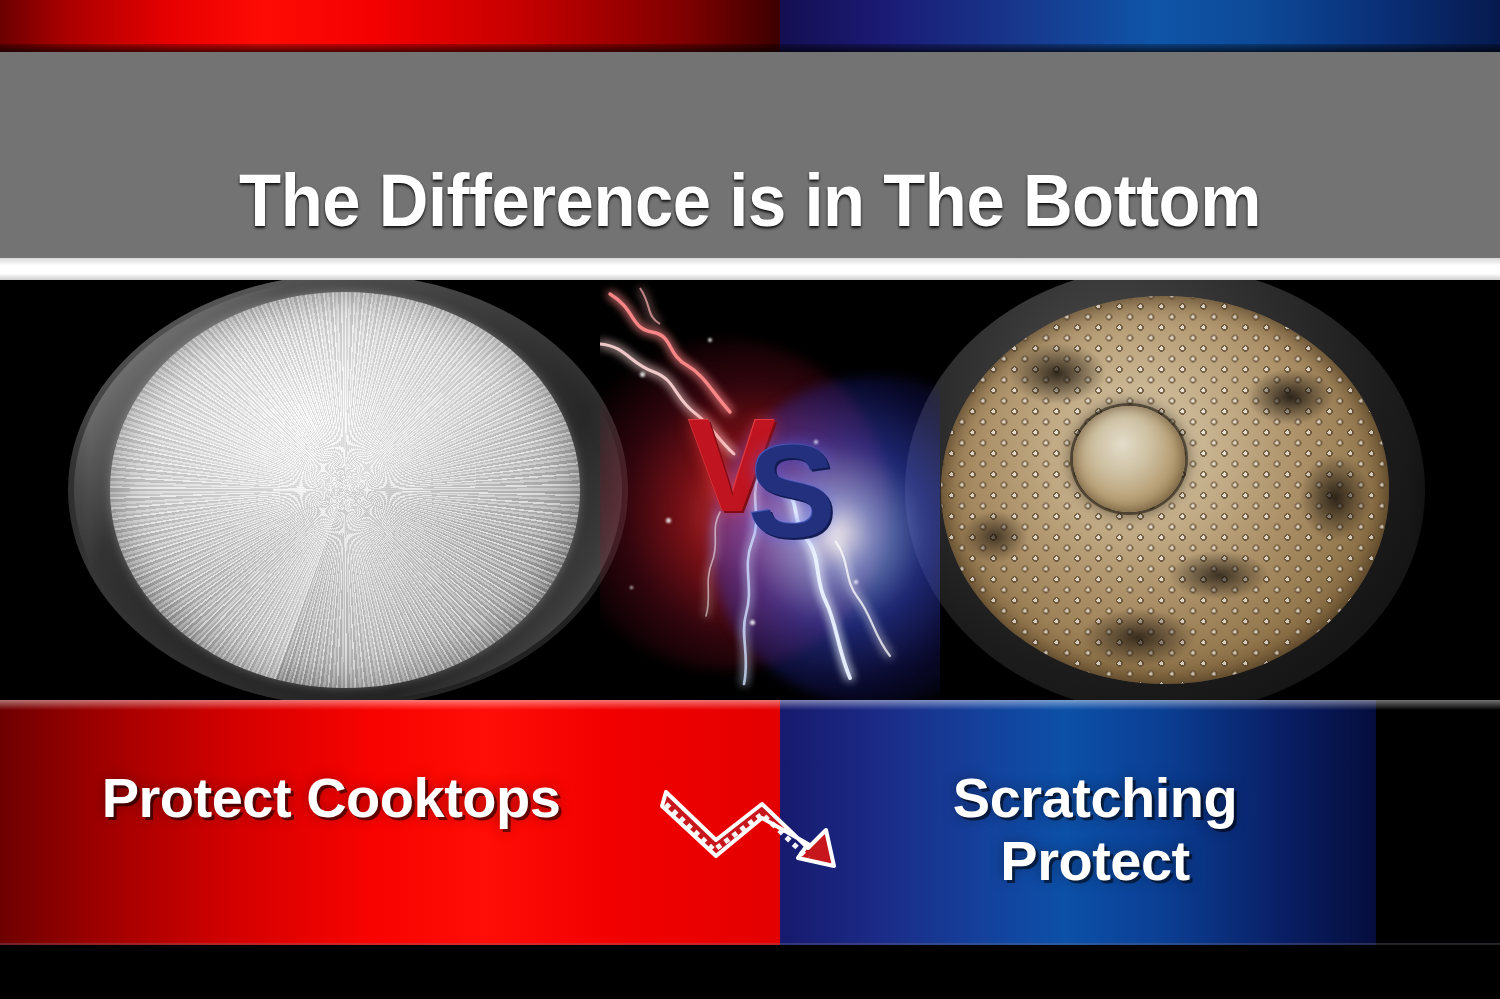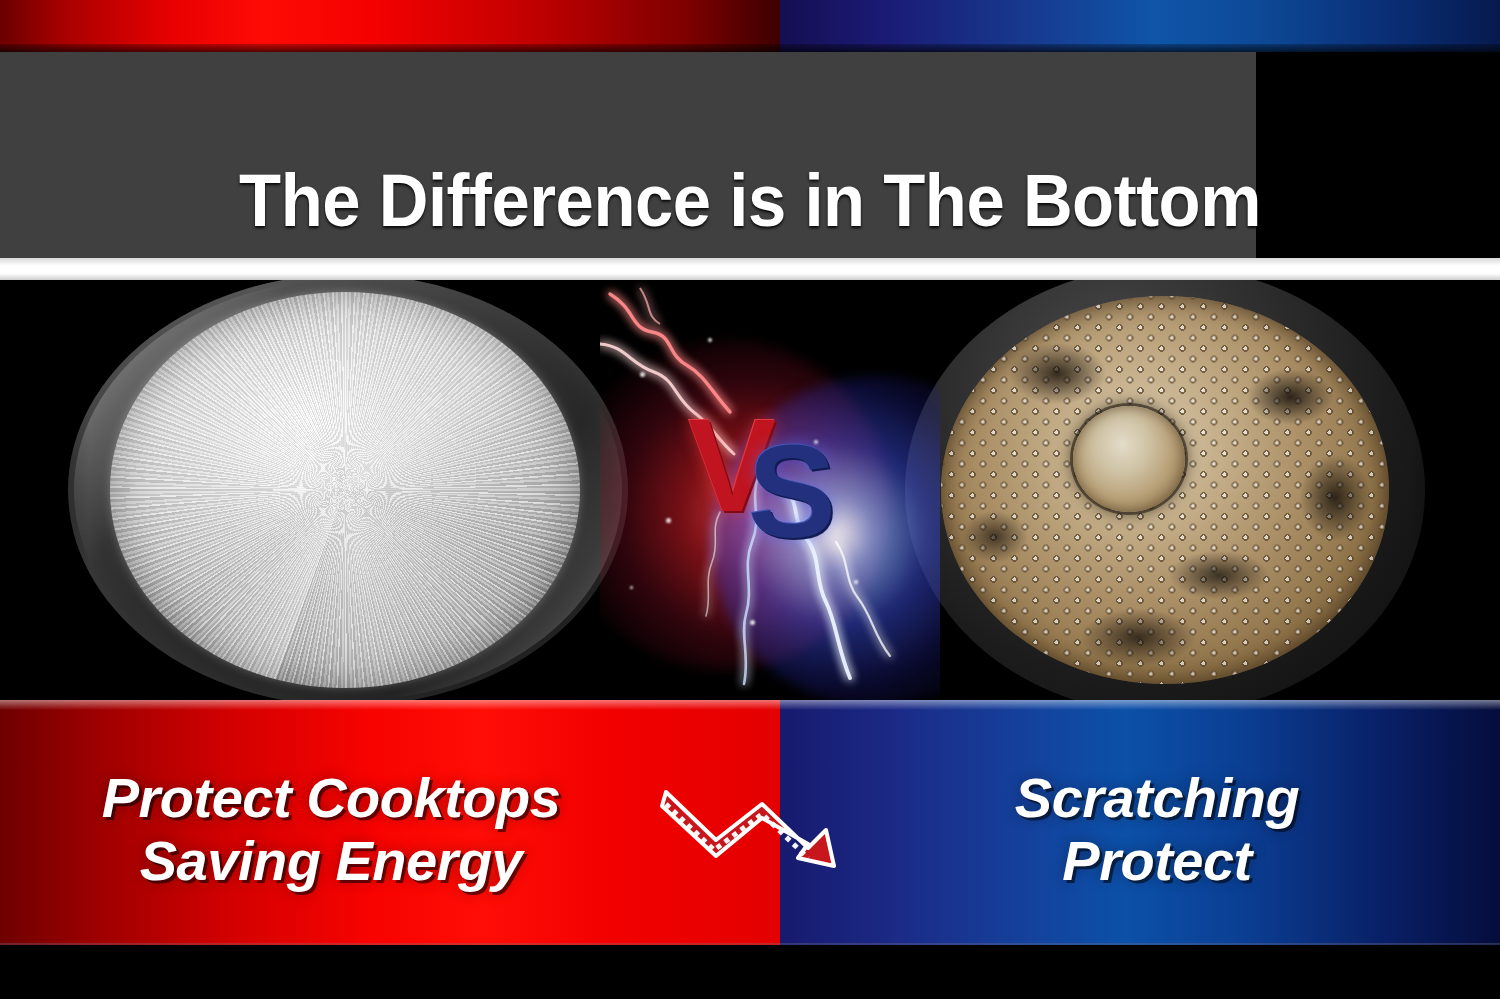--- a/index.html
+++ b/index.html
@@ -17,21 +17,21 @@
     background:linear-gradient(to right,#6b0000 0%,#a80000 8%,#e80000 22%,#ff0b05 34%,#f40000 48%,#c20000 68%,#7e0000 88%,#3d0000 100%);
   }
   .topbar .blue {
     width:720px;
     background:linear-gradient(to right,#140f52 0%,#1b1a74 14%,#17398e 34%,#0f55a8 52%,#0d4a98 66%,#0a2f77 84%,#061a4e 100%);
   }
   .topbar-shade { position:absolute; left:0; top:44px; width:1500px; height:14px;
     background:linear-gradient(to bottom,rgba(0,0,0,.25),#000); }
 
   
-  .headline-zone { position:absolute; left:0; top:52px; width:1256px; height:206px; background:#404040; }
+  .headline-zone { position:absolute; left:0; top:52px; width:1500px; height:206px; background:#737373; }
   .headline {
     position:absolute; left:0; top:112px; width:1500px;
     text-align:center; color:#ffffff;
     font-family:"Liberation Sans","DejaVu Sans",sans-serif;
     font-weight:bold; font-size:74px; line-height:74px;
     letter-spacing:-0.5px;
     transform:scaleX(0.93); transform-origin:center;
     text-shadow:0 2px 3px rgba(0,0,0,.9);
   }
 
@@ -148,33 +148,32 @@
     text-shadow:2px 2px 0 #131c52, -1px -1px 0 #4356b4, 0 0 16px rgba(80,110,255,.55); }
 
   
   .band { position:absolute; left:0; top:700px; width:1500px; height:245px; display:flex; }
   .band .left {
     width:780px; height:100%;
     background:linear-gradient(to right,#6e0000 0%,#9c0000 12%,#d40000 30%,#f80300 48%,#ff0d06 62%,#f20000 78%,#e30000 100%);
     position:relative;
   }
   .band .right {
-    width:720px; height:100%;
+    width:596px; height:100%;
     background:linear-gradient(to right,#171a6e 0%,#1b2a86 16%,#14419c 34%,#0c50a8 48%,#0b3f94 64%,#091f66 84%,#050d3c 100%);
     position:relative;
   }
   .band-topglow { position:absolute; left:0; top:700px; width:1500px; height:10px;
     background:linear-gradient(to bottom,rgba(255,255,255,.45),rgba(255,255,255,0)); }
 
   .cap {
     position:absolute; width:100%; text-align:center; color:#ffffff;
     font-family:"Liberation Sans",sans-serif; font-weight:bold;
     font-size:56px; line-height:63px; letter-spacing:-0.5px;
     text-shadow:3px 3px 0 rgba(0,0,0,.55), 0 0 14px rgba(0,0,0,.35);
-    font-style:italic;
   }
   .cap-left { top:66px; padding-right:118px; }
   .cap-right { top:66px; padding-left:34px; }
 
   
   .zig { position:absolute; left:658px; top:778px; width:200px; height:96px; }
 
   
   .footer-black { position:absolute; left:0; top:945px; width:1500px; height:54px; background:#000; }
   .footer-sheen { position:absolute; left:0; top:943px; width:1500px; height:6px;
@@ -275,21 +274,20 @@
     </div>
 
   </div>
   <div class="strip-vig-l"></div>
   <div class="strip-vig-r"></div>
 
   <div class="band">
     <div class="left">
       <div class="cap cap-left">
         <div>Protect Cooktops</div>
-        <div>Saving Energy</div>
       </div>
     </div>
     <div class="right">
       <div class="cap cap-right">
         <div>Scratching</div>
         <div>Protect</div>
       </div>
     </div>
   </div>
   <div class="band-topglow"></div>

